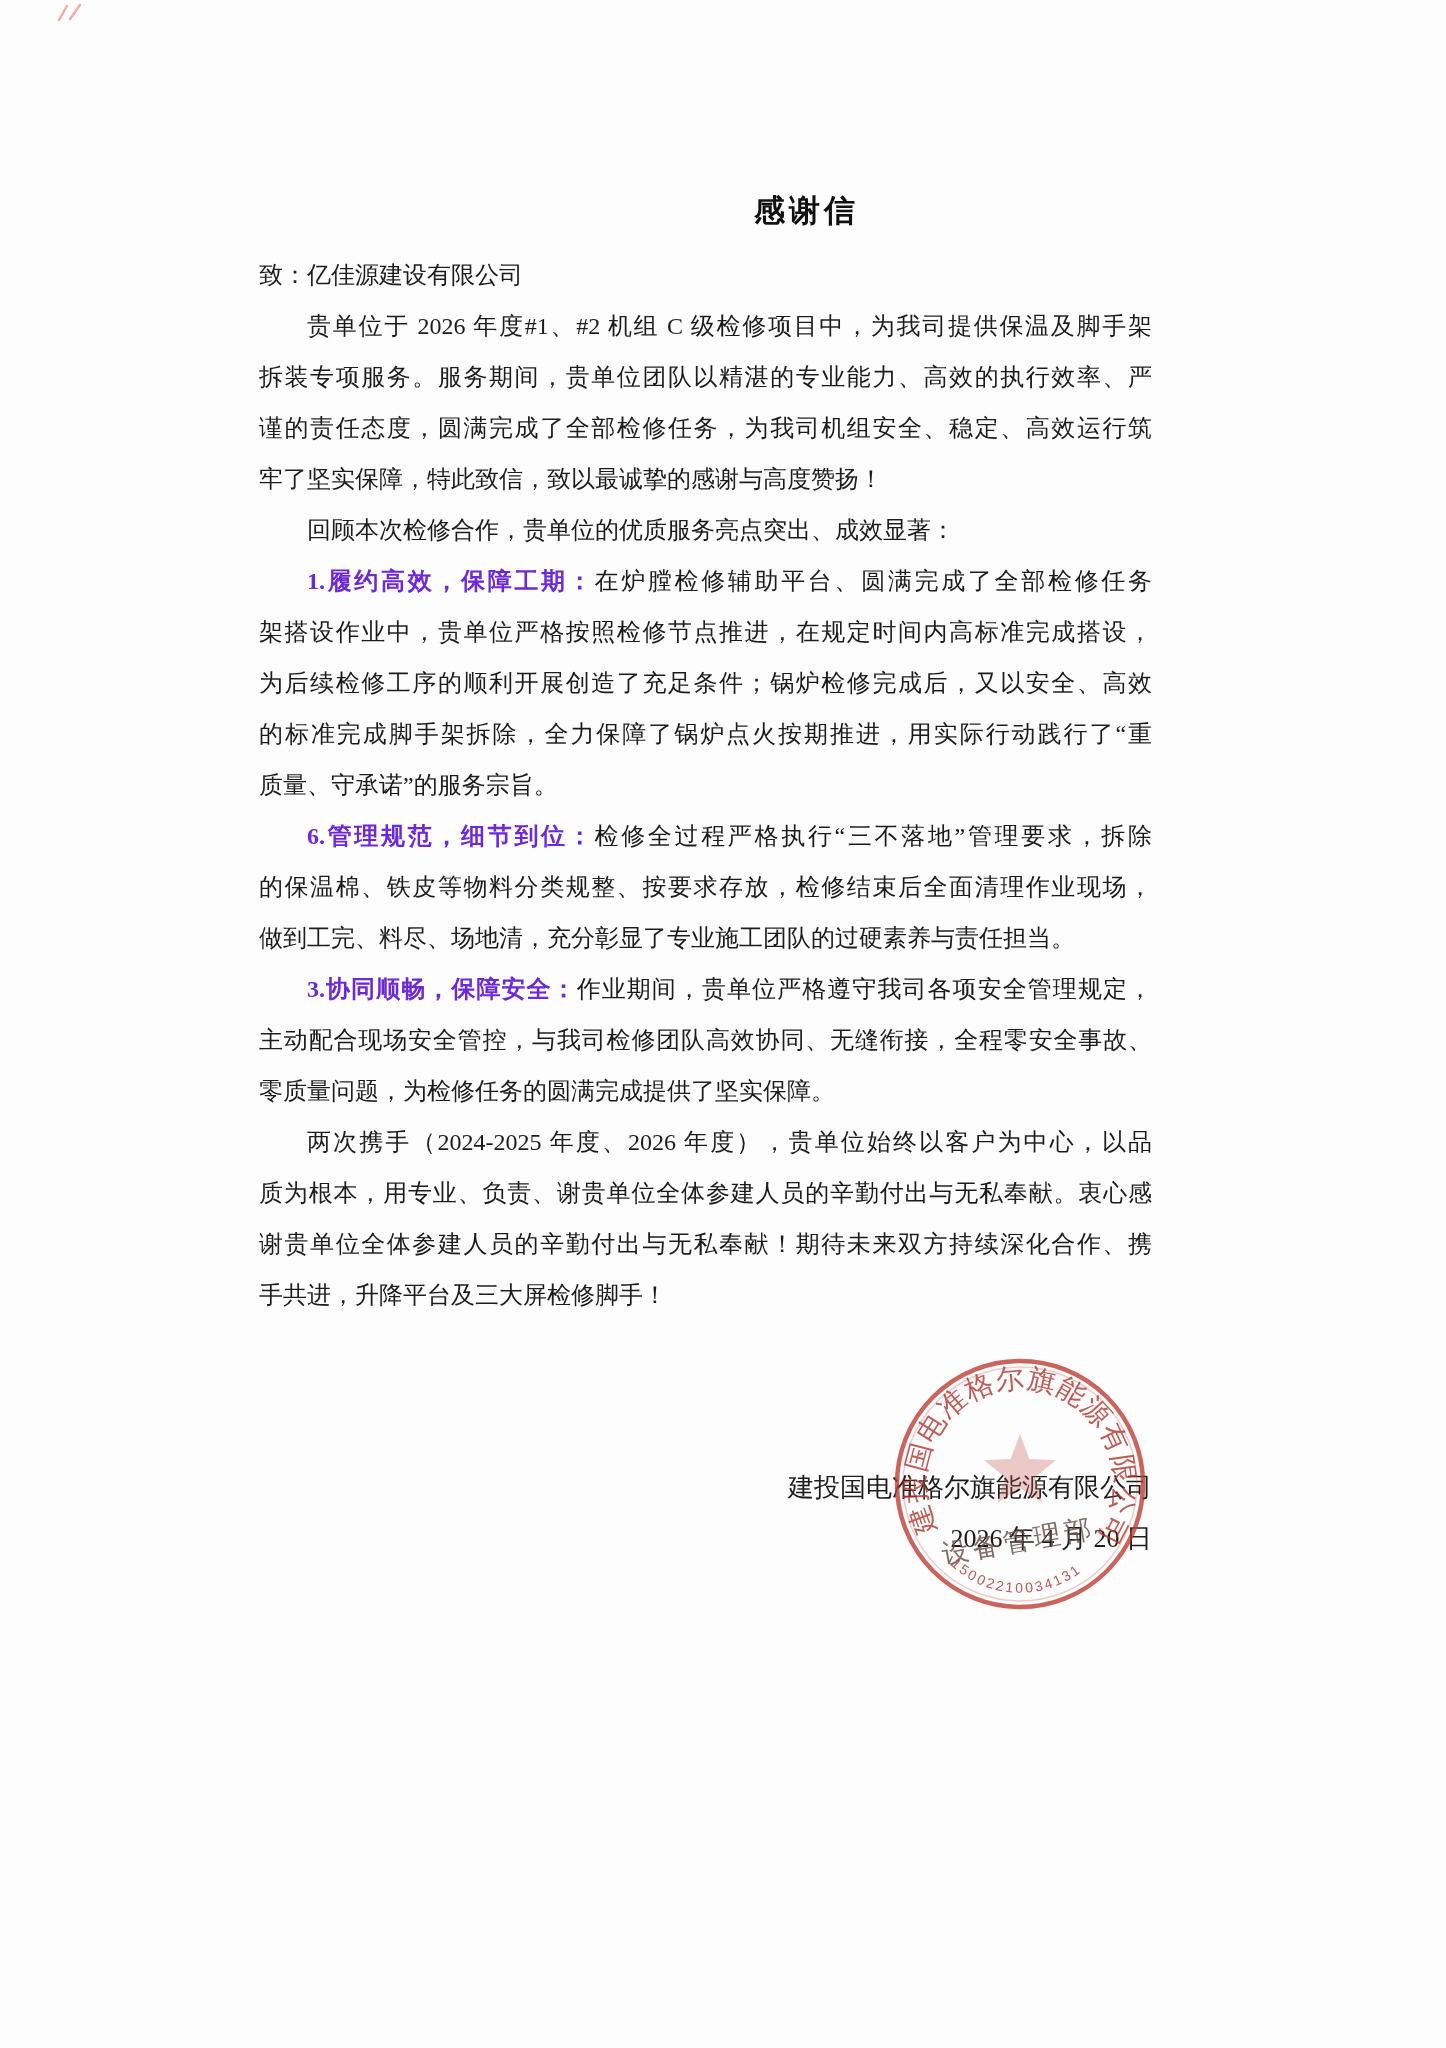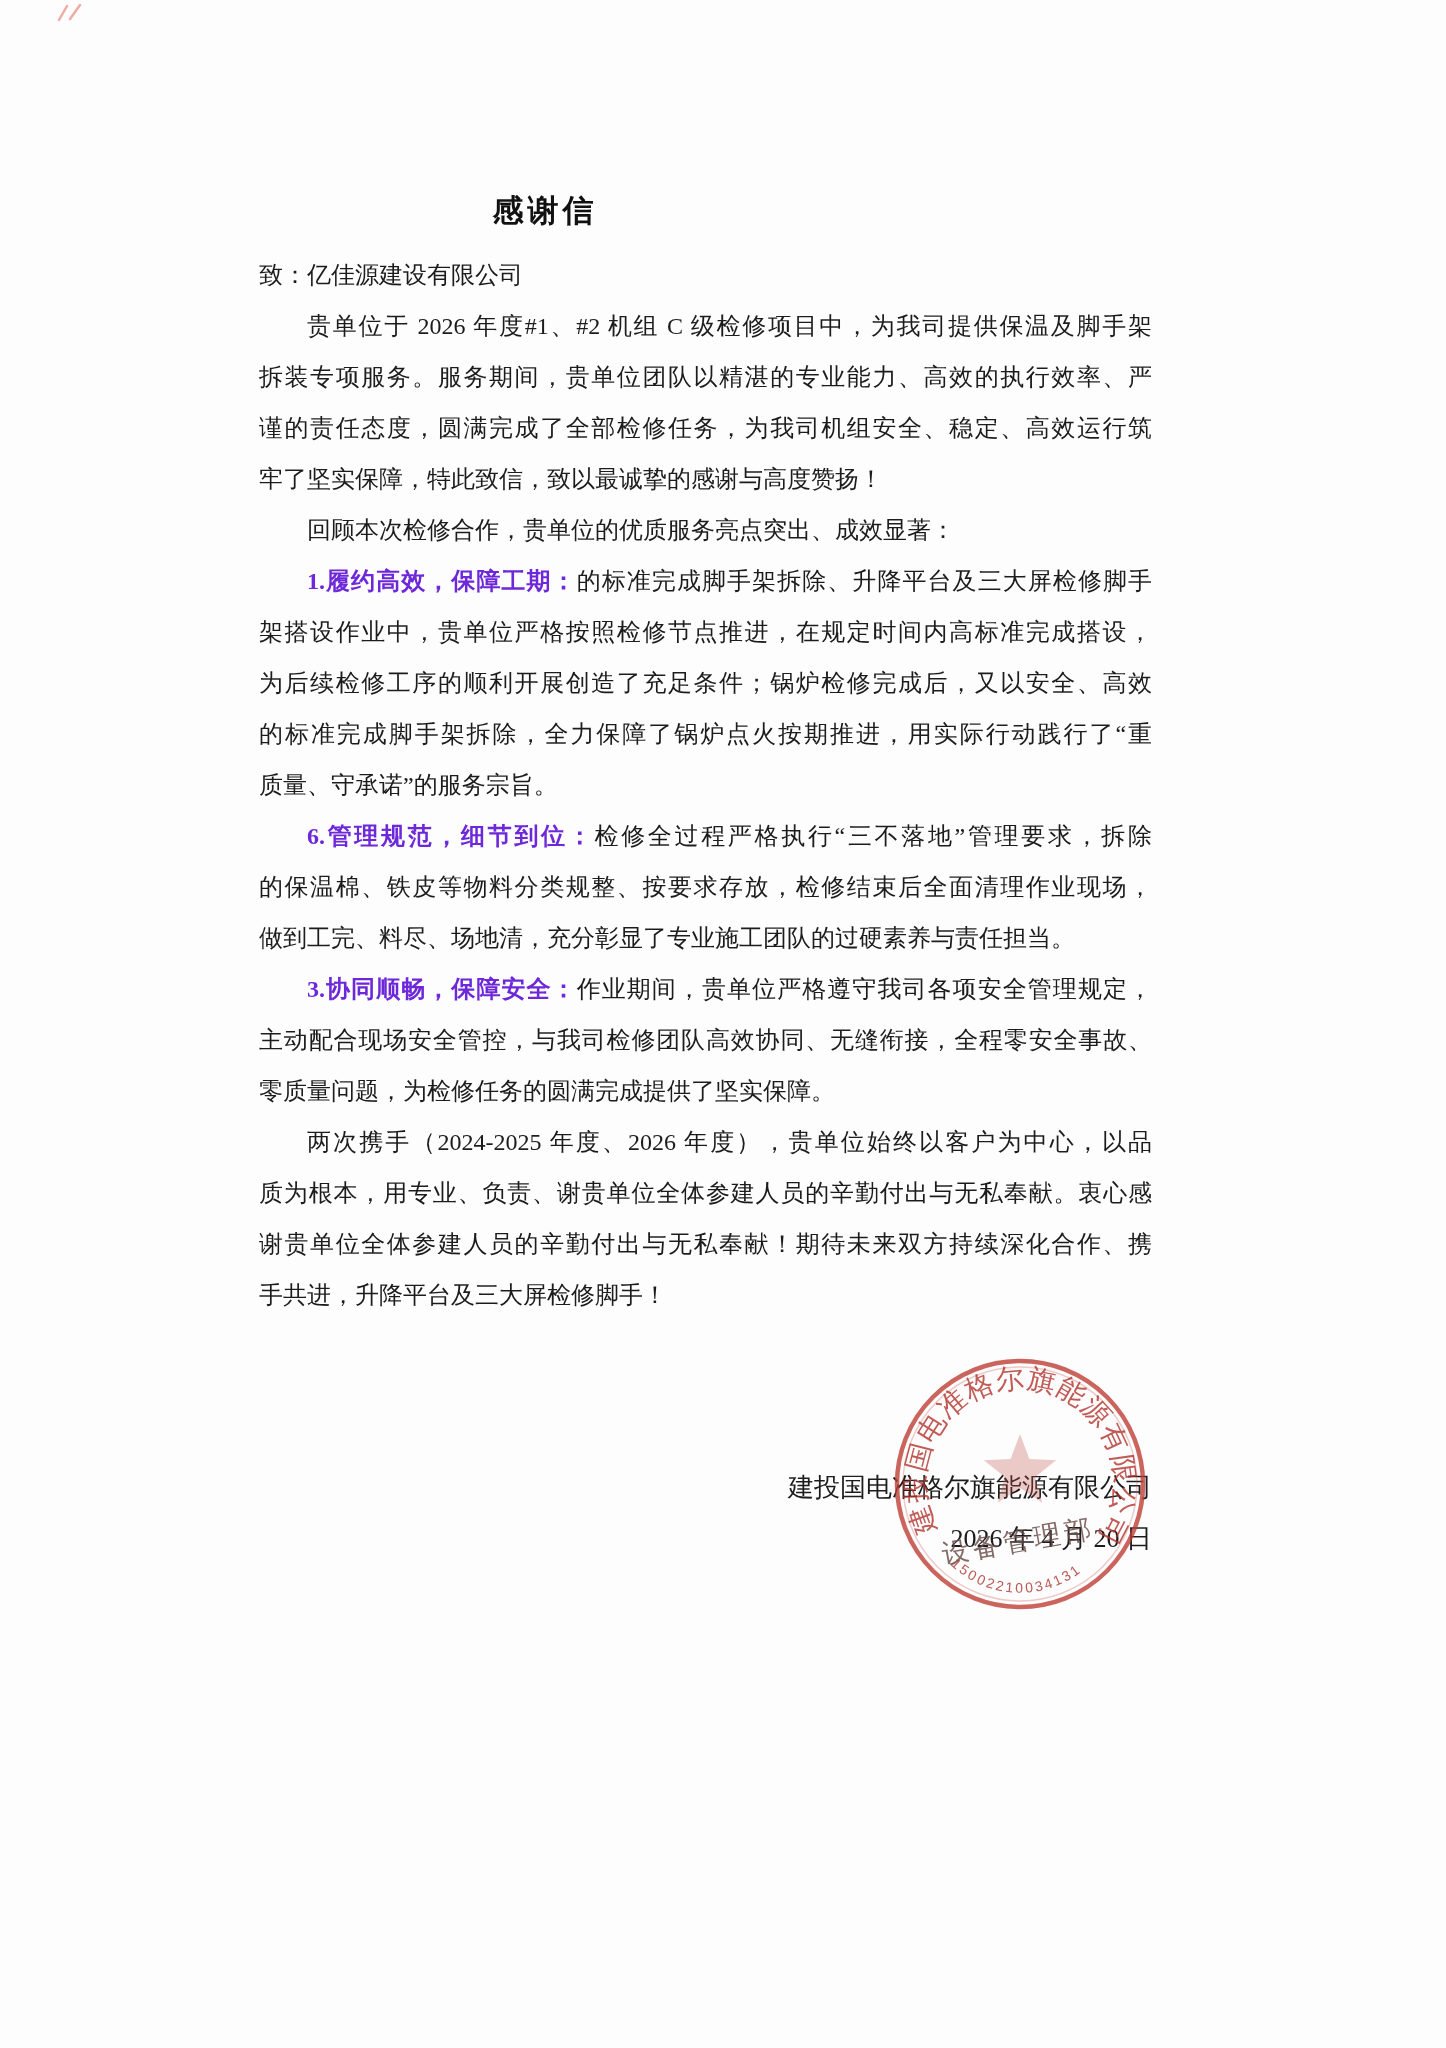--- a/index.html
+++ b/index.html
@@ -6,22 +6,22 @@
   .page{
     position:relative;
     width:1446px;height:2048px;
     background:#fdfdfd;
     overflow:hidden;
     font-family:"Liberation Serif","DejaVu Serif",serif;
     color:#1c1c1c;
   }
   .title{
     position:absolute;
-    top:190px;left:245px;width:600px;
-    text-align:center;
+    top:190px;left:259px;width:600px;
+    text-align:right;
     font-size:31px;font-weight:bold;
     letter-spacing:4px;
     color:#111;
   }
   .content{
     position:absolute;
     top:250px;left:259px;width:893px;
   }
   .ln{
     height:51px;line-height:51px;
@@ -65,21 +65,21 @@
 
   <div class="title">感谢信</div>
 
   <div class="content">
     <div class="ln"><span>致：亿佳源建设有限公司</span></div>
     <div class="ln fill ind"><span>贵单位于 2026 年度#1、#2 机组 C 级检修项目中，为我司提供保温及脚手架</span></div>
     <div class="ln fill"><span>拆装专项服务。服务期间，贵单位团队以精湛的专业能力、高效的执行效率、严</span></div>
     <div class="ln fill"><span>谨的责任态度，圆满完成了全部检修任务，为我司机组安全、稳定、高效运行筑</span></div>
     <div class="ln"><span>牢了坚实保障，特此致信，致以最诚挚的感谢与高度赞扬！</span></div>
     <div class="ln ind"><span>回顾本次检修合作，贵单位的优质服务亮点突出、成效显著：</span></div>
-    <div class="ln fill ind"><b>1.履约高效，保障工期：</b><span>的标准完成脚手架拆除、升降平台及三大屏检修脚手</span></div>
+    <div class="ln fill ind"><b>1.履约高效，保障工期：</b><span>在炉膛检修辅助平台、圆满完成了全部检修任务</span></div>
     <div class="ln fill"><span>架搭设作业中，贵单位严格按照检修节点推进，在规定时间内高标准完成搭设，</span></div>
     <div class="ln fill"><span>为后续检修工序的顺利开展创造了充足条件；锅炉检修完成后，又以安全、高效</span></div>
     <div class="ln fill"><span>的标准完成脚手架拆除，全力保障了锅炉点火按期推进，用实际行动践行了“重</span></div>
     <div class="ln"><span>质量、守承诺”的服务宗旨。</span></div>
     <div class="ln fill ind"><b>6.管理规范，细节到位：</b><span>检修全过程严格执行“三不落地”管理要求，拆除</span></div>
     <div class="ln fill"><span>的保温棉、铁皮等物料分类规整、按要求存放，检修结束后全面清理作业现场，</span></div>
     <div class="ln"><span>做到工完、料尽、场地清，充分彰显了专业施工团队的过硬素养与责任担当。</span></div>
     <div class="ln fill ind"><b>3.协同顺畅，保障安全：</b><span>作业期间，贵单位严格遵守我司各项安全管理规定，</span></div>
     <div class="ln fill"><span>主动配合现场安全管控，与我司检修团队高效协同、无缝衔接，全程零安全事故、</span></div>
     <div class="ln"><span>零质量问题，为检修任务的圆满完成提供了坚实保障。</span></div>

